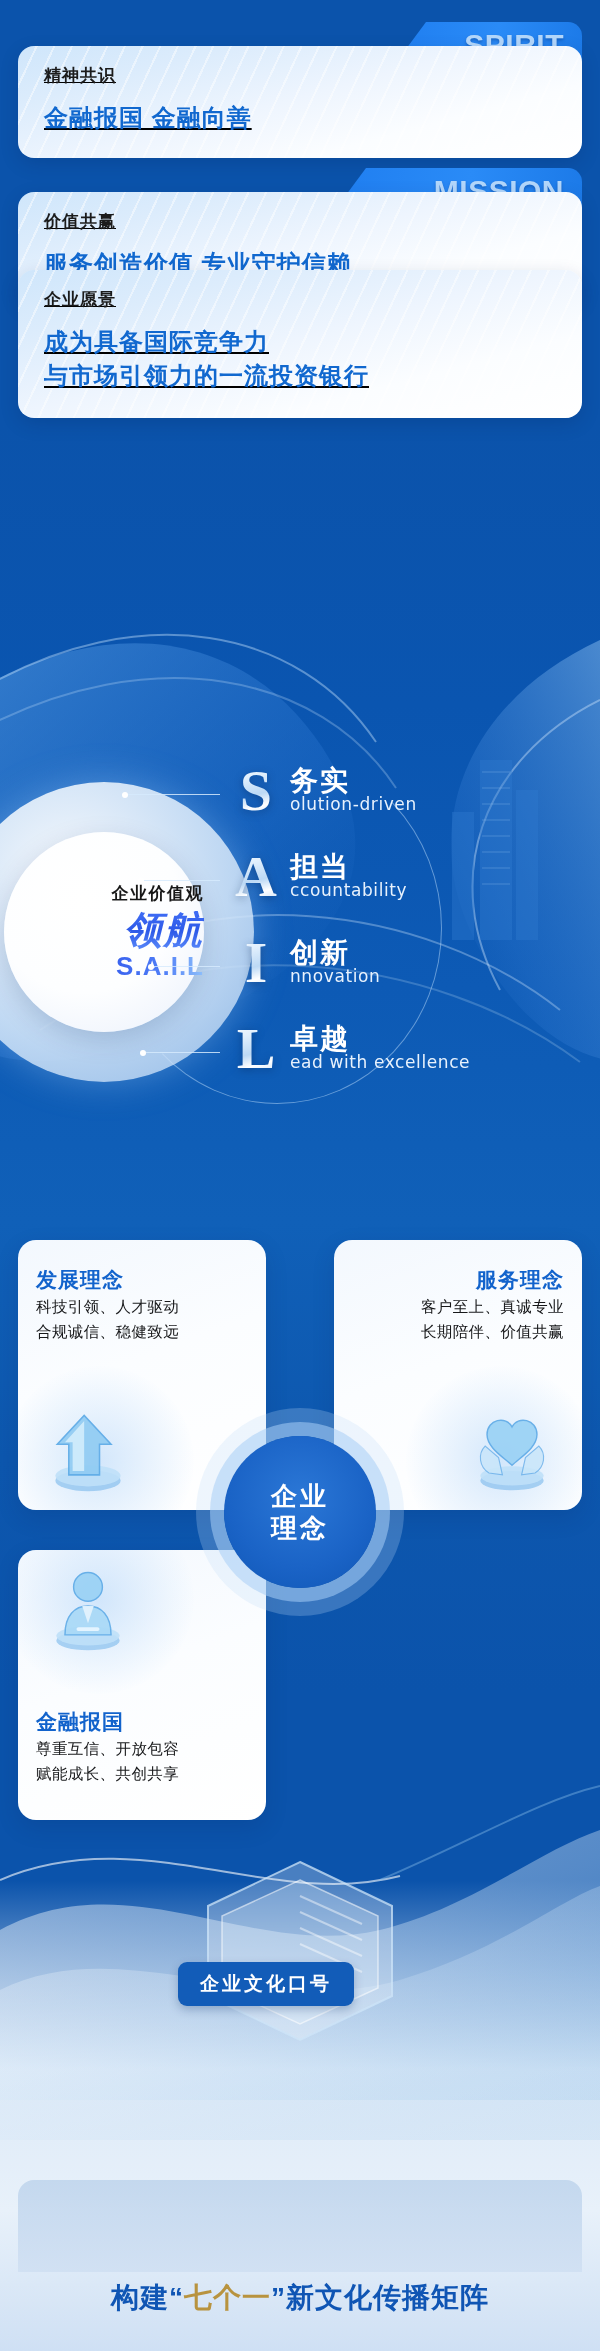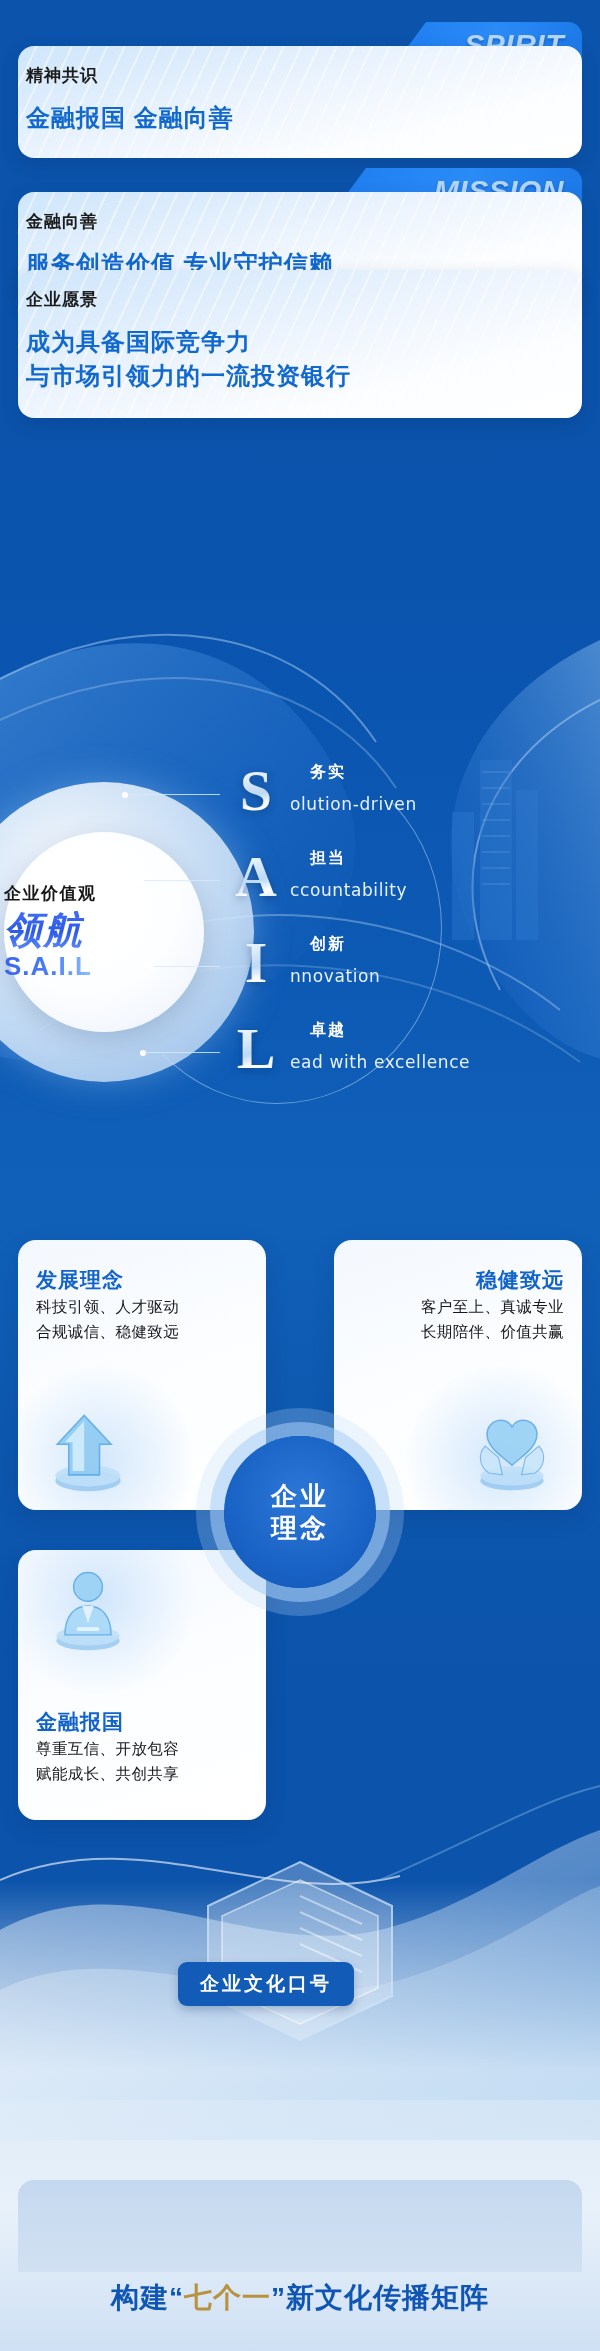--- a/index.html
+++ b/index.html
@@ -21,35 +21,34 @@
     background:linear-gradient(95deg,#1f7ef0 0%,#2a8bf7 55%,#1c7ae8 100%);
     border-radius:0 14px 0 0;
     display:flex; align-items:center; justify-content:flex-end;
     padding:0 18px 0 40px;
     clip-path:polygon(34px 0,100% 0,100% 100%,0 100%);
   }
   .tag span {
     font-size:30px; font-weight:bold; letter-spacing:.5px;
     color:#b3d7fb; text-shadow:0 2px 3px rgba(0,40,110,.35);
     font-family:"Liberation Sans",sans-serif;
-    font-style:italic;
   }
   .card-body {
     position:relative; margin-top:-22px;
     border-radius:16px;
     background:linear-gradient(165deg,#cfe6fb 0%,#dcecfc 22%,#eef5fe 48%,#fbfdff 72%,#ffffff 100%);
     box-shadow:0 6px 18px rgba(2,35,85,.18);
     overflow:hidden;
   }
   .card-body::before{
     content:""; position:absolute; inset:0;
     background:repeating-linear-gradient(115deg,rgba(255,255,255,.85) 0 2px,rgba(255,255,255,0) 2px 16px);
     opacity:.55; pointer-events:none;
   }
-  .card-inner { position:relative; padding:18px 26px 26px 8px; }
+  .card-inner { position:relative; padding:18px 26px 26px 26px;text-decoration:underline; }
   .card-label { font-size:17px; color:#1b1b1b; font-weight:bold; letter-spacing:1px; margin-bottom:14px; }
   .card-main { font-size:24px; font-weight:bold; color:#1168cf; letter-spacing:1px; line-height:1.42; }
 
   
   #sail { position:absolute; left:0; top:760px; width:600px; height:340px; }
 
   .wheel-wrap { position:absolute; left:-46px; top:22px; width:300px; height:300px; }
   .wheel {
     position:absolute; left:0; top:0; width:300px; height:300px; border-radius:50%;
     background:radial-gradient(circle at 38% 32%,rgba(255,255,255,.96),rgba(214,232,250,.88) 58%,rgba(186,214,246,.75) 100%);
@@ -60,21 +59,21 @@
     margin-left:-15px; margin-top:-83px; border-radius:16px;
     background:linear-gradient(180deg,rgba(255,255,255,.95),rgba(205,228,250,.85));
     transform-origin:50% 50%;
   }
   .spoke i{ position:absolute; left:-8px; top:-10px; width:46px; height:40px; border-radius:20px;
     background:linear-gradient(180deg,#ffffff,#d4e7fb);}
   .hub {
     position:absolute; left:50px; top:50px; width:200px; height:200px; border-radius:50%;
     background:radial-gradient(circle at 40% 34%,#ffffff 0%,#fdfeff 52%,#f2f6fd 78%,#e7eefb 100%);
     box-shadow:0 8px 26px rgba(5,40,95,.18);
-    display:flex; flex-direction:column; align-items:flex-start; justify-content:center;
+    display:flex; flex-direction:column; align-items:flex-end; justify-content:center;
   }
   .hub-title { font-size:17px; color:#171717; font-weight:bold; letter-spacing:1.5px; margin-bottom:6px; }
   .hub-cn { font-size:38px; font-weight:bold; letter-spacing:2px;
     background:linear-gradient(180deg,#3f6df5 0%,#2d59e8 50%,#5b8bfb 100%);
     -webkit-background-clip:text; background-clip:text; color:transparent;
     font-style:italic; line-height:1.05; }
   .hub-en { font-size:26px; font-weight:bold; letter-spacing:1px;
     background:linear-gradient(90deg,#3a63ef 0%,#4f7ef7 55%,#8fc0fb 100%);
     -webkit-background-clip:text; background-clip:text; color:transparent; }
 
@@ -85,21 +84,21 @@
   .sail-list { position:absolute; left:226px; top:0; width:374px; }
   .sail-item { position:relative; height:86px; }
   .sail-letter {
     position:absolute; left:0; top:2px; width:60px; text-align:center;
     font-size:58px; font-weight:bold; line-height:1;
     font-family:"Liberation Serif",serif;
     background:linear-gradient(165deg,#ffffff 0%,#e2f0fd 28%,#bcd9f5 55%,#ffffff 72%,#a9cdf2 100%);
     -webkit-background-clip:text; background-clip:text; color:transparent;
     filter:drop-shadow(0 2px 4px rgba(0,25,70,.35));
   }
-  .sail-cn { position:absolute; left:64px; top:2px; font-size:16px; font-weight:bold; color:#ffffff; letter-spacing:2px;margin-left:20px; }
+  .sail-cn { position:absolute; left:64px; top:2px; font-size:28px; font-weight:bold; color:#ffffff; letter-spacing:2px; }
   .sail-en { position:absolute; left:64px; top:34px; font-size:17px; color:#e8f2fd; letter-spacing:.6px; font-family:"DejaVu Sans",sans-serif; }
   .connector { position:absolute; top:34px; height:1px; background:rgba(214,234,253,.85); }
   .connector b { position:absolute; left:-6px; top:-2.5px; width:6px; height:6px; border-radius:50%; background:#fff; }
 
   
   #ideas { position:absolute; left:0; top:1240px; width:600px; height:640px; }
   .idea-card {
     position:absolute; width:248px; height:270px; border-radius:18px;
     background:linear-gradient(160deg,#f3f8fe 0%,#fbfdff 45%,#ffffff 100%);
     box-shadow:0 8px 22px rgba(2,35,85,.15); overflow:hidden;
@@ -255,21 +254,21 @@
 </div>
 
 <div class="card-block" style="top:168px">
   <div class="tagwrap">
     <div class="tag" style="min-width:250px">
         <span>MISSION</span>
       </div>
   </div>
   <div class="card-body" style="height:112px">
     <div class="card-inner">
-      <div class="card-label">金融向善</div>
+      <div class="card-label">价值共赢</div>
       <div class="card-main">服务创造价值  专业守护信赖</div>
     </div>
   </div>
 </div>
 
 <div class="card-block" style="top:292px">
   <div class="card-body" style="height:148px">
     <div class="card-inner">
       <div class="card-label">企业愿景</div>
       <div class="card-main">成为具备国际竞争力</div>
@@ -350,21 +349,21 @@
       <ellipse cx="50" cy="84" rx="34" ry="11" fill="#6fb2ea" opacity=".55"></ellipse>
       <ellipse cx="50" cy="79" rx="34" ry="11" fill="#bfe0f8" opacity=".9"></ellipse>
       <path d="M30,78 L30,46 L18,46 L46,16 L74,46 L62,46 L62,78 Z" fill="#8fcbf3" opacity=".9" stroke="#5aa9e6" stroke-width="1.6"></path>
       <path d="M34,74 L34,44 L26,44 L46,22 L46,74 Z" fill="#d6eefc" opacity=".85"></path>
     </svg>
   </div>
 
   <div class="idea-card tr">
     <div class="halo"></div>
     <div class="idea-pad">
-      <div class="idea-title">稳健致远</div>
+      <div class="idea-title">服务理念</div>
       <div class="idea-text">
         <div>客户至上、真诚专业</div>
         <div>长期陪伴、价值共赢</div>
       </div>
     </div>
     <svg class="idea-icon" viewBox="0 0 100 100">
       <ellipse cx="50" cy="84" rx="33" ry="10" fill="#6fb2ea" opacity=".55"></ellipse>
       <ellipse cx="50" cy="79" rx="33" ry="10" fill="#bfe0f8" opacity=".9"></ellipse>
       <path d="M50,28 C44,16 24,20 24,36 C24,50 42,60 50,68 C58,60 76,50 76,36 C76,20 56,16 50,28 Z" fill="#9ad2f5" opacity=".92" stroke="#5fabe7" stroke-width="1.5"></path>
       <path d="M22,48 C14,56 16,70 26,76 L40,78 L36,60 Z" fill="#c9e6fa" opacity=".85" stroke="#6fb2ea" stroke-width="1.2"></path>

